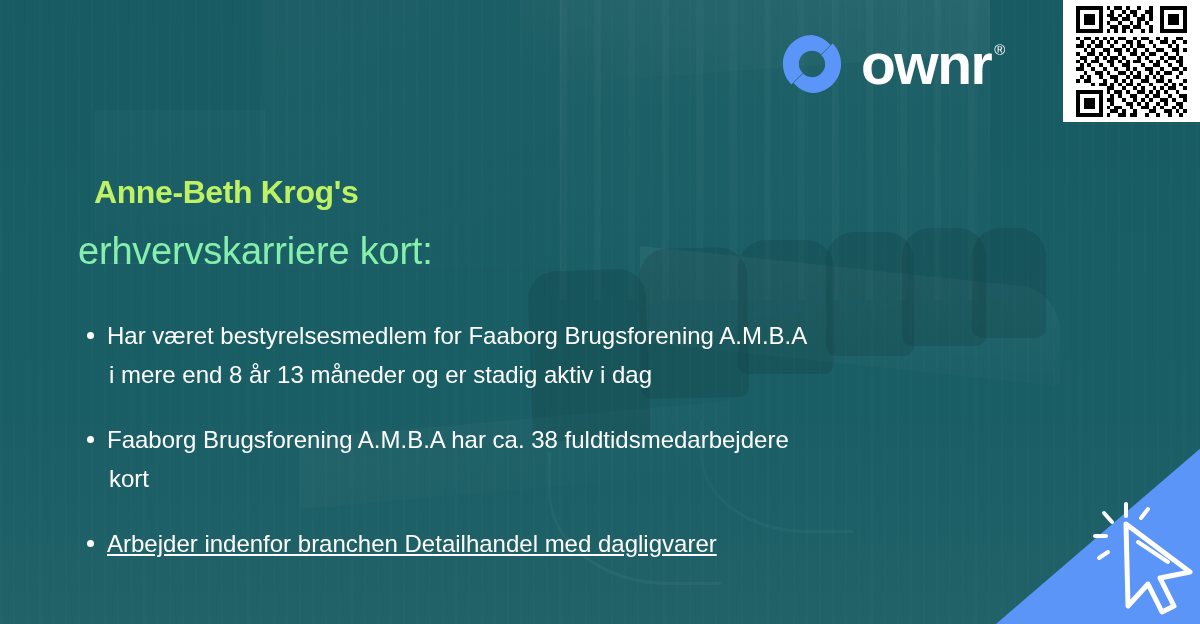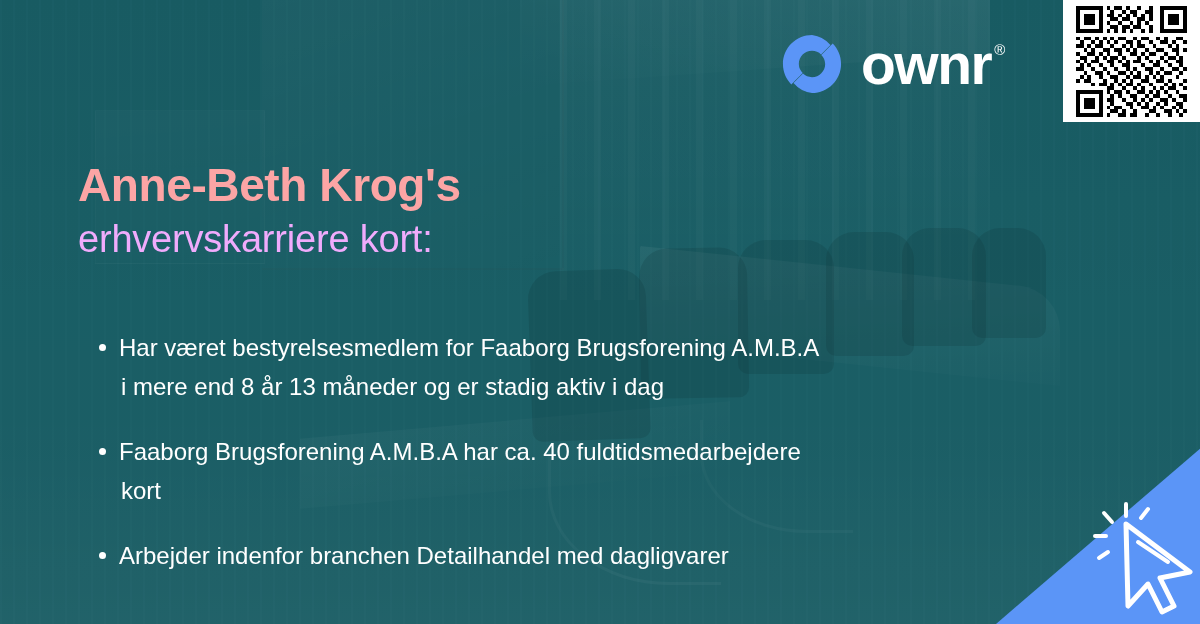--- a/index.html
+++ b/index.html
@@ -151,55 +151,55 @@
   }
   .qr-panel svg { display: block; }
 
   
   .headline {
     position: absolute;
     left: 78px; top: 158px;
     width: 640px;
   }
   .headline-line1 {
-    color: #fca5a5;
-    font-size: 46px;
+    color: #bef264;
+    font-size: 32px;
     font-weight: 700;
     line-height: 1.18;
     letter-spacing: -0.4px;
-    margin: 0;
+    margin: 16px;
   }
   .headline-line2 {
-    color: #f0abfc;
+    color: #86efac;
     font-size: 38px;
     font-weight: 400;
     line-height: 1.25;
     letter-spacing: -0.2px;
     margin: 4px 0 0 0;
   }
 
   
   .facts {
     position: absolute;
     left: 78px; top: 312px;
     width: 920px;
     list-style: none;
-    margin: 17px;
+    margin: 5px;
     padding: 0;
   }
   .fact-item {
     position: relative;
     padding-left: 24px;
     margin-bottom: 26px;
     color: #ffffff;
     font-size: 24px;
     font-weight: 400;
     line-height: 1.62;
   }
-  .fact-item:last-child { margin-bottom: 0; }
+  .fact-item:last-child { margin-bottom: 0; text-decoration: underline; }
   .fact-bullet {
     position: absolute;
     left: 4px;
     top: 15px;
     width: 7px;
     height: 7px;
     border-radius: 50%;
     background: #ffffff;
   }
   .fact-l1 { display: block; }
@@ -511,21 +511,21 @@
   </div>
 
   <ul class="facts">
     <li class="fact-item">
       <span class="fact-bullet"></span>
       <span class="fact-l1">Har været bestyrelsesmedlem for Faaborg Brugsforening A.M.B.A</span>
       <span class="fact-l2">i mere end 8 år 13 måneder og er stadig aktiv i dag</span>
     </li>
     <li class="fact-item">
       <span class="fact-bullet"></span>
-      <span class="fact-l1">Faaborg Brugsforening A.M.B.A har ca. 40 fuldtidsmedarbejdere</span>
+      <span class="fact-l1">Faaborg Brugsforening A.M.B.A har ca. 38 fuldtidsmedarbejdere</span>
       <span class="fact-l2">kort</span>
     </li>
     <li class="fact-item">
       <span class="fact-bullet"></span>
       <span class="fact-l1">Arbejder indenfor branchen Detailhandel med dagligvarer</span>
     </li>
   </ul>
 
   <div class="corner-triangle"></div>
   <svg class="cursor-icon" viewBox="0 0 130 122">

